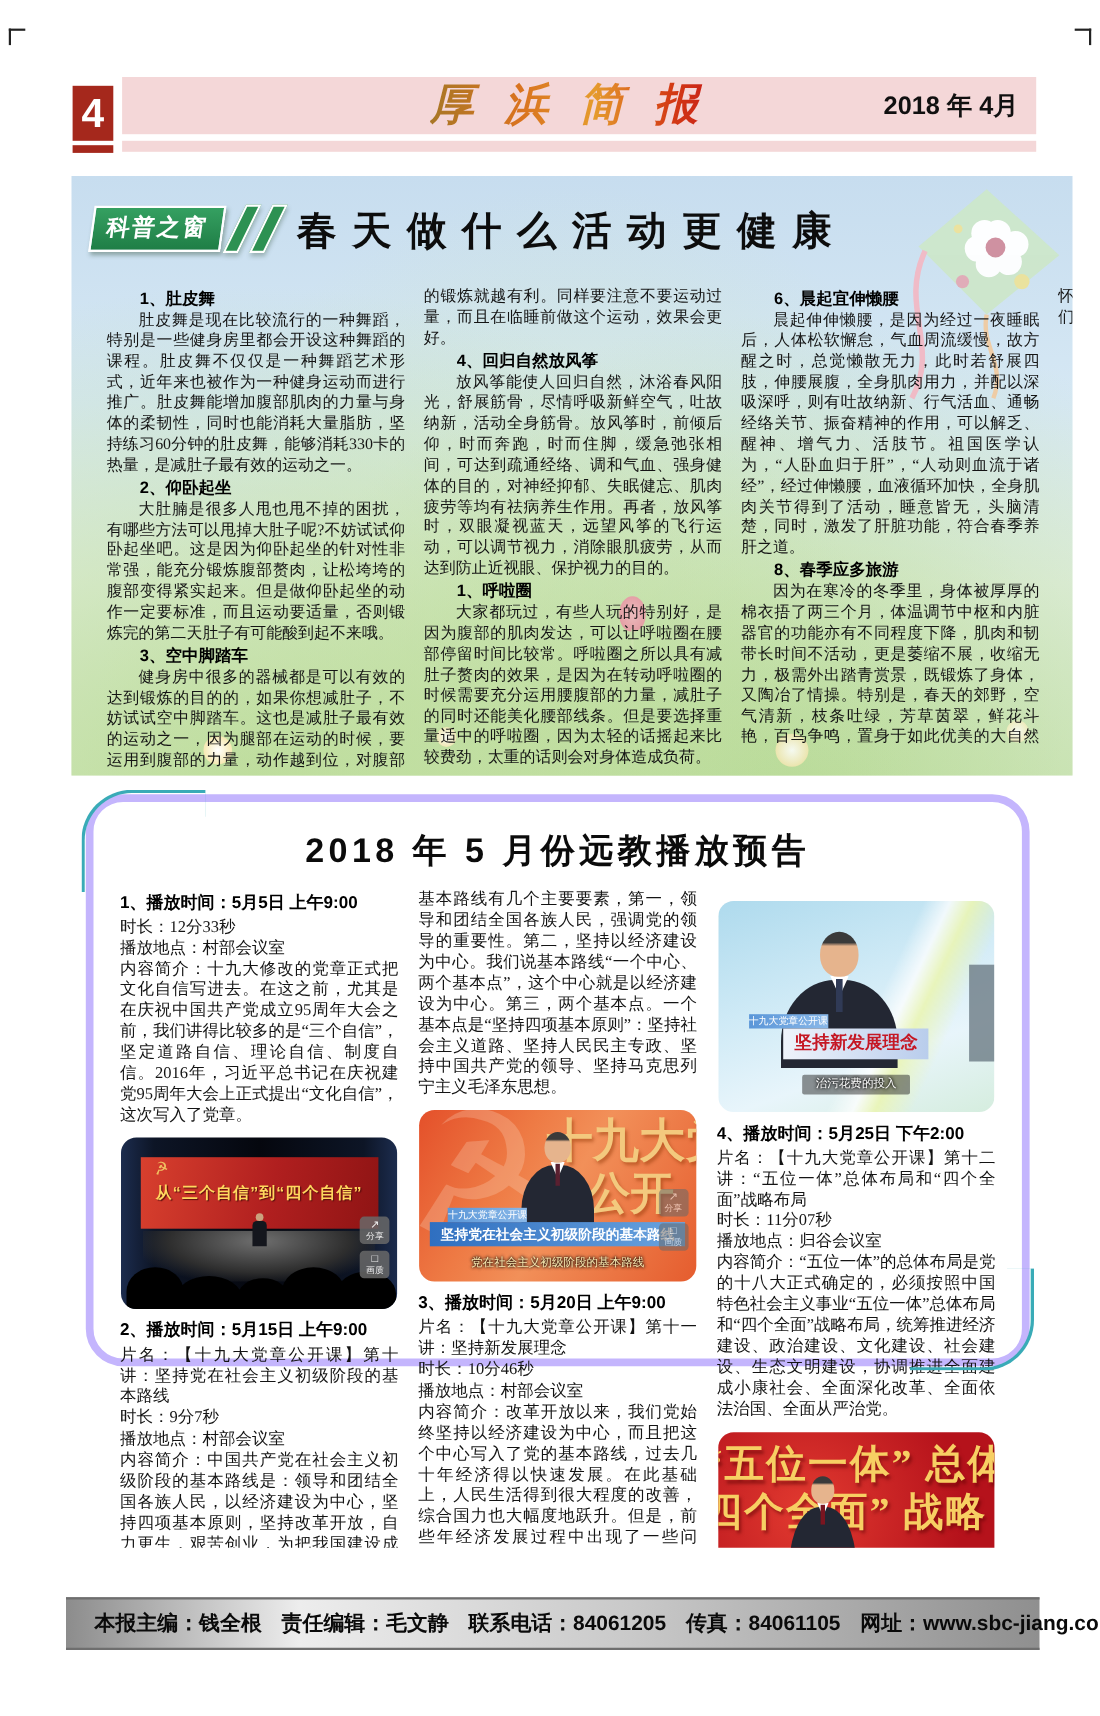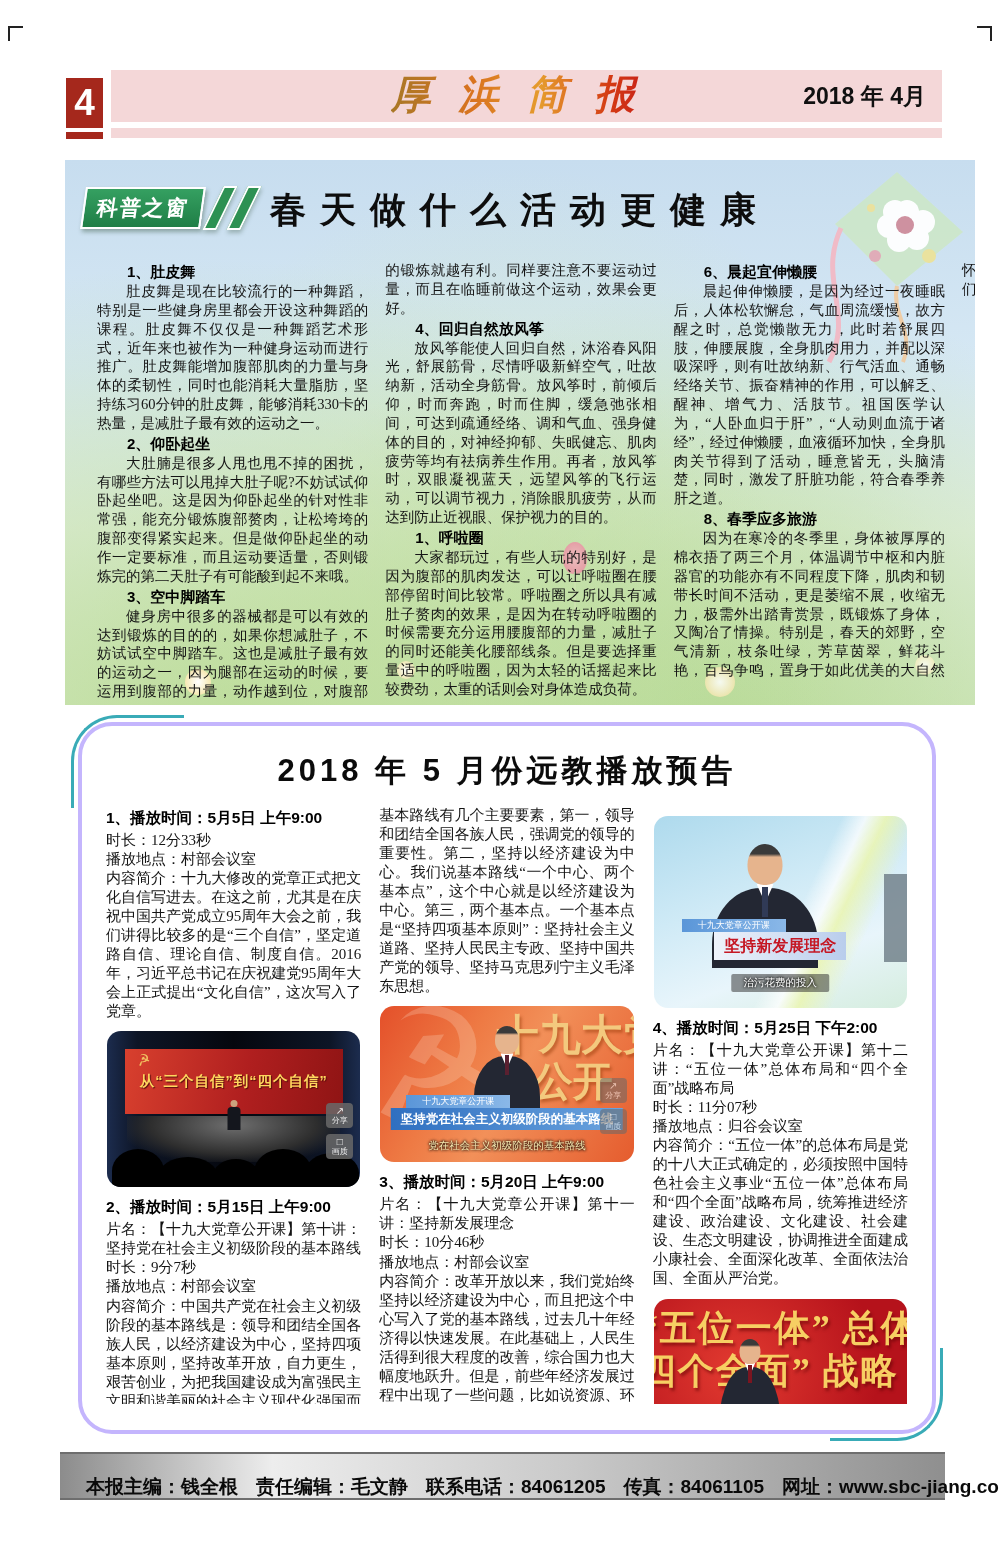--- a/index.html
+++ b/index.html
@@ -53,38 +53,38 @@
   .tulip{position:absolute;left:498px;top:382px;width:24px;height:32px;z-index:1;
      background:radial-gradient(#f6b5c3,#e87f98);border-radius:50% 50% 46% 46%;opacity:.8;}
   .tulip i{position:absolute;left:11px;top:30px;width:2px;height:46px;background:#cfe3b2;display:block;}
   .bloom{position:absolute;border-radius:50%;z-index:1;}
   .bm1{left:120px;bottom:10px;width:26px;height:26px;background:radial-gradient(#fff,#f2df92);}
   .bm2{left:332px;bottom:26px;width:18px;height:18px;background:radial-gradient(#fff,#f0e09a);opacity:.9;}
   .bm3{left:640px;bottom:8px;width:30px;height:30px;background:radial-gradient(#fff,#eedc90);opacity:.85;}
   .bm4{left:850px;bottom:30px;width:20px;height:20px;background:radial-gradient(#fff,#f3e6a5);opacity:.8;}
 
   
-  .preview-box{position:absolute;left:78px;right:64px;top:722px;height:712px;background:#fff;
-     border:4px solid #c4b5fd;border-radius:34px;padding:10px 24px 0;box-sizing:border-box;}
+  .preview-box{position:absolute;left:78px;right:64px;top:722px;height:520px;background:#fff;
+     border:7px solid #c4b5fd;border-radius:34px;padding:10px 24px 0;box-sizing:border-box;}
   .preview-box::before{content:"";position:absolute;top:-11px;left:-11px;width:110px;height:90px;
      border-top:3px solid #39abb7;border-left:3px solid #39abb7;border-top-left-radius:46px;}
   .preview-box::after{content:"";position:absolute;bottom:-11px;right:-11px;width:110px;height:90px;
      border-bottom:3px solid #39abb7;border-right:3px solid #39abb7;border-bottom-right-radius:46px;}
   .preview-title{margin:14px 0 14px;text-align:center;
      font:bold 31px "Liberation Sans",sans-serif;letter-spacing:4px;color:#0b0b0b;}
   .preview-cols{display:flex;gap:18px;height:598px;overflow:hidden;}
   .pcol{flex:1;overflow:hidden;font-size:15px;line-height:1.27;color:#141414;}
   .pheading{margin:9px 0 2px;font:bold 15.5px/1.35 "Liberation Sans",sans-serif;color:#000;}
   .pcol .pheading:first-child{margin-top:2px;}
   .pdetail{margin:0;text-align:justify;}
 
   
   .video{position:relative;margin:10px 1px;border-radius:14px;overflow:hidden;}
   .pbadge{position:absolute;background:linear-gradient(90deg,#5a96d8,#8ab8e8);color:#fff;
-     font:9px/1.5 "Liberation Sans",sans-serif;padding:0 16px;white-space:nowrap;z-index:4;}
+     font:9px/1.5 "Liberation Sans",sans-serif;padding:0 0;white-space:nowrap;z-index:4;}
   .pcaption{position:absolute;background:linear-gradient(90deg,#2f6fc0,#6aa3de);color:#fff;
      font:bold 12.5px/1.6 "Liberation Sans",sans-serif;padding:1px 10px;white-space:nowrap;z-index:4;}
   .psub{position:absolute;color:#fff;font:10.5px/1.5 "Liberation Sans",sans-serif;white-space:nowrap;
      text-shadow:0 0 3px #000,0 0 3px #000;z-index:4;}
   .vbtns{position:absolute;right:7px;top:46%;display:flex;flex-direction:column;gap:6px;z-index:5;}
   .vbtn{width:27px;background:rgba(105,105,105,.85);border-radius:4px;color:#eee;text-align:center;padding:2px 0;}
   .vbtn .ic{display:block;font-style:normal;font-size:10px;line-height:11px;}
   .vbtn b{display:block;font-weight:normal;font-size:8px;line-height:10px;font-family:"Liberation Sans",sans-serif;}
   .dim{opacity:.65;}
 
@@ -159,21 +159,21 @@
   .p4{width:64px;height:100px;left:38%;transform:translateX(-50%);bottom:30px;}
   .p4 .head{width:21px;height:25px;}
   .p4 .suit{width:60px;height:72px;}
   .p4 .shirt{top:24px;width:11px;height:13px;}
   .p4 .tie{top:26px;width:4px;height:18px;background:#7a1520;}
 
   
   .colophon{position:absolute;left:60px;right:55px;top:1452px;height:48px;
      background:linear-gradient(90deg,#8c8c8c 0%,#ededed 24%,#c9c9c9 58%,#8f8f8f 100%);
      box-shadow:inset 0 2px 0 #6e6e6e,inset 0 -2px 0 #6e6e6e;
-     display:flex;align-items:flex-end;padding-left:26px;box-sizing:border-box;
+     display:flex;align-items:center;padding-left:26px;box-sizing:border-box;
      font:bold 19px "Liberation Sans",sans-serif;color:#0a0a0a;white-space:nowrap;}
   .colophon span{margin-right:18px;}
 </style>
 </head>
 <body>
 
 <div class="page">
 
   <i class="crop tl"></i>
   <i class="crop tr"></i>

